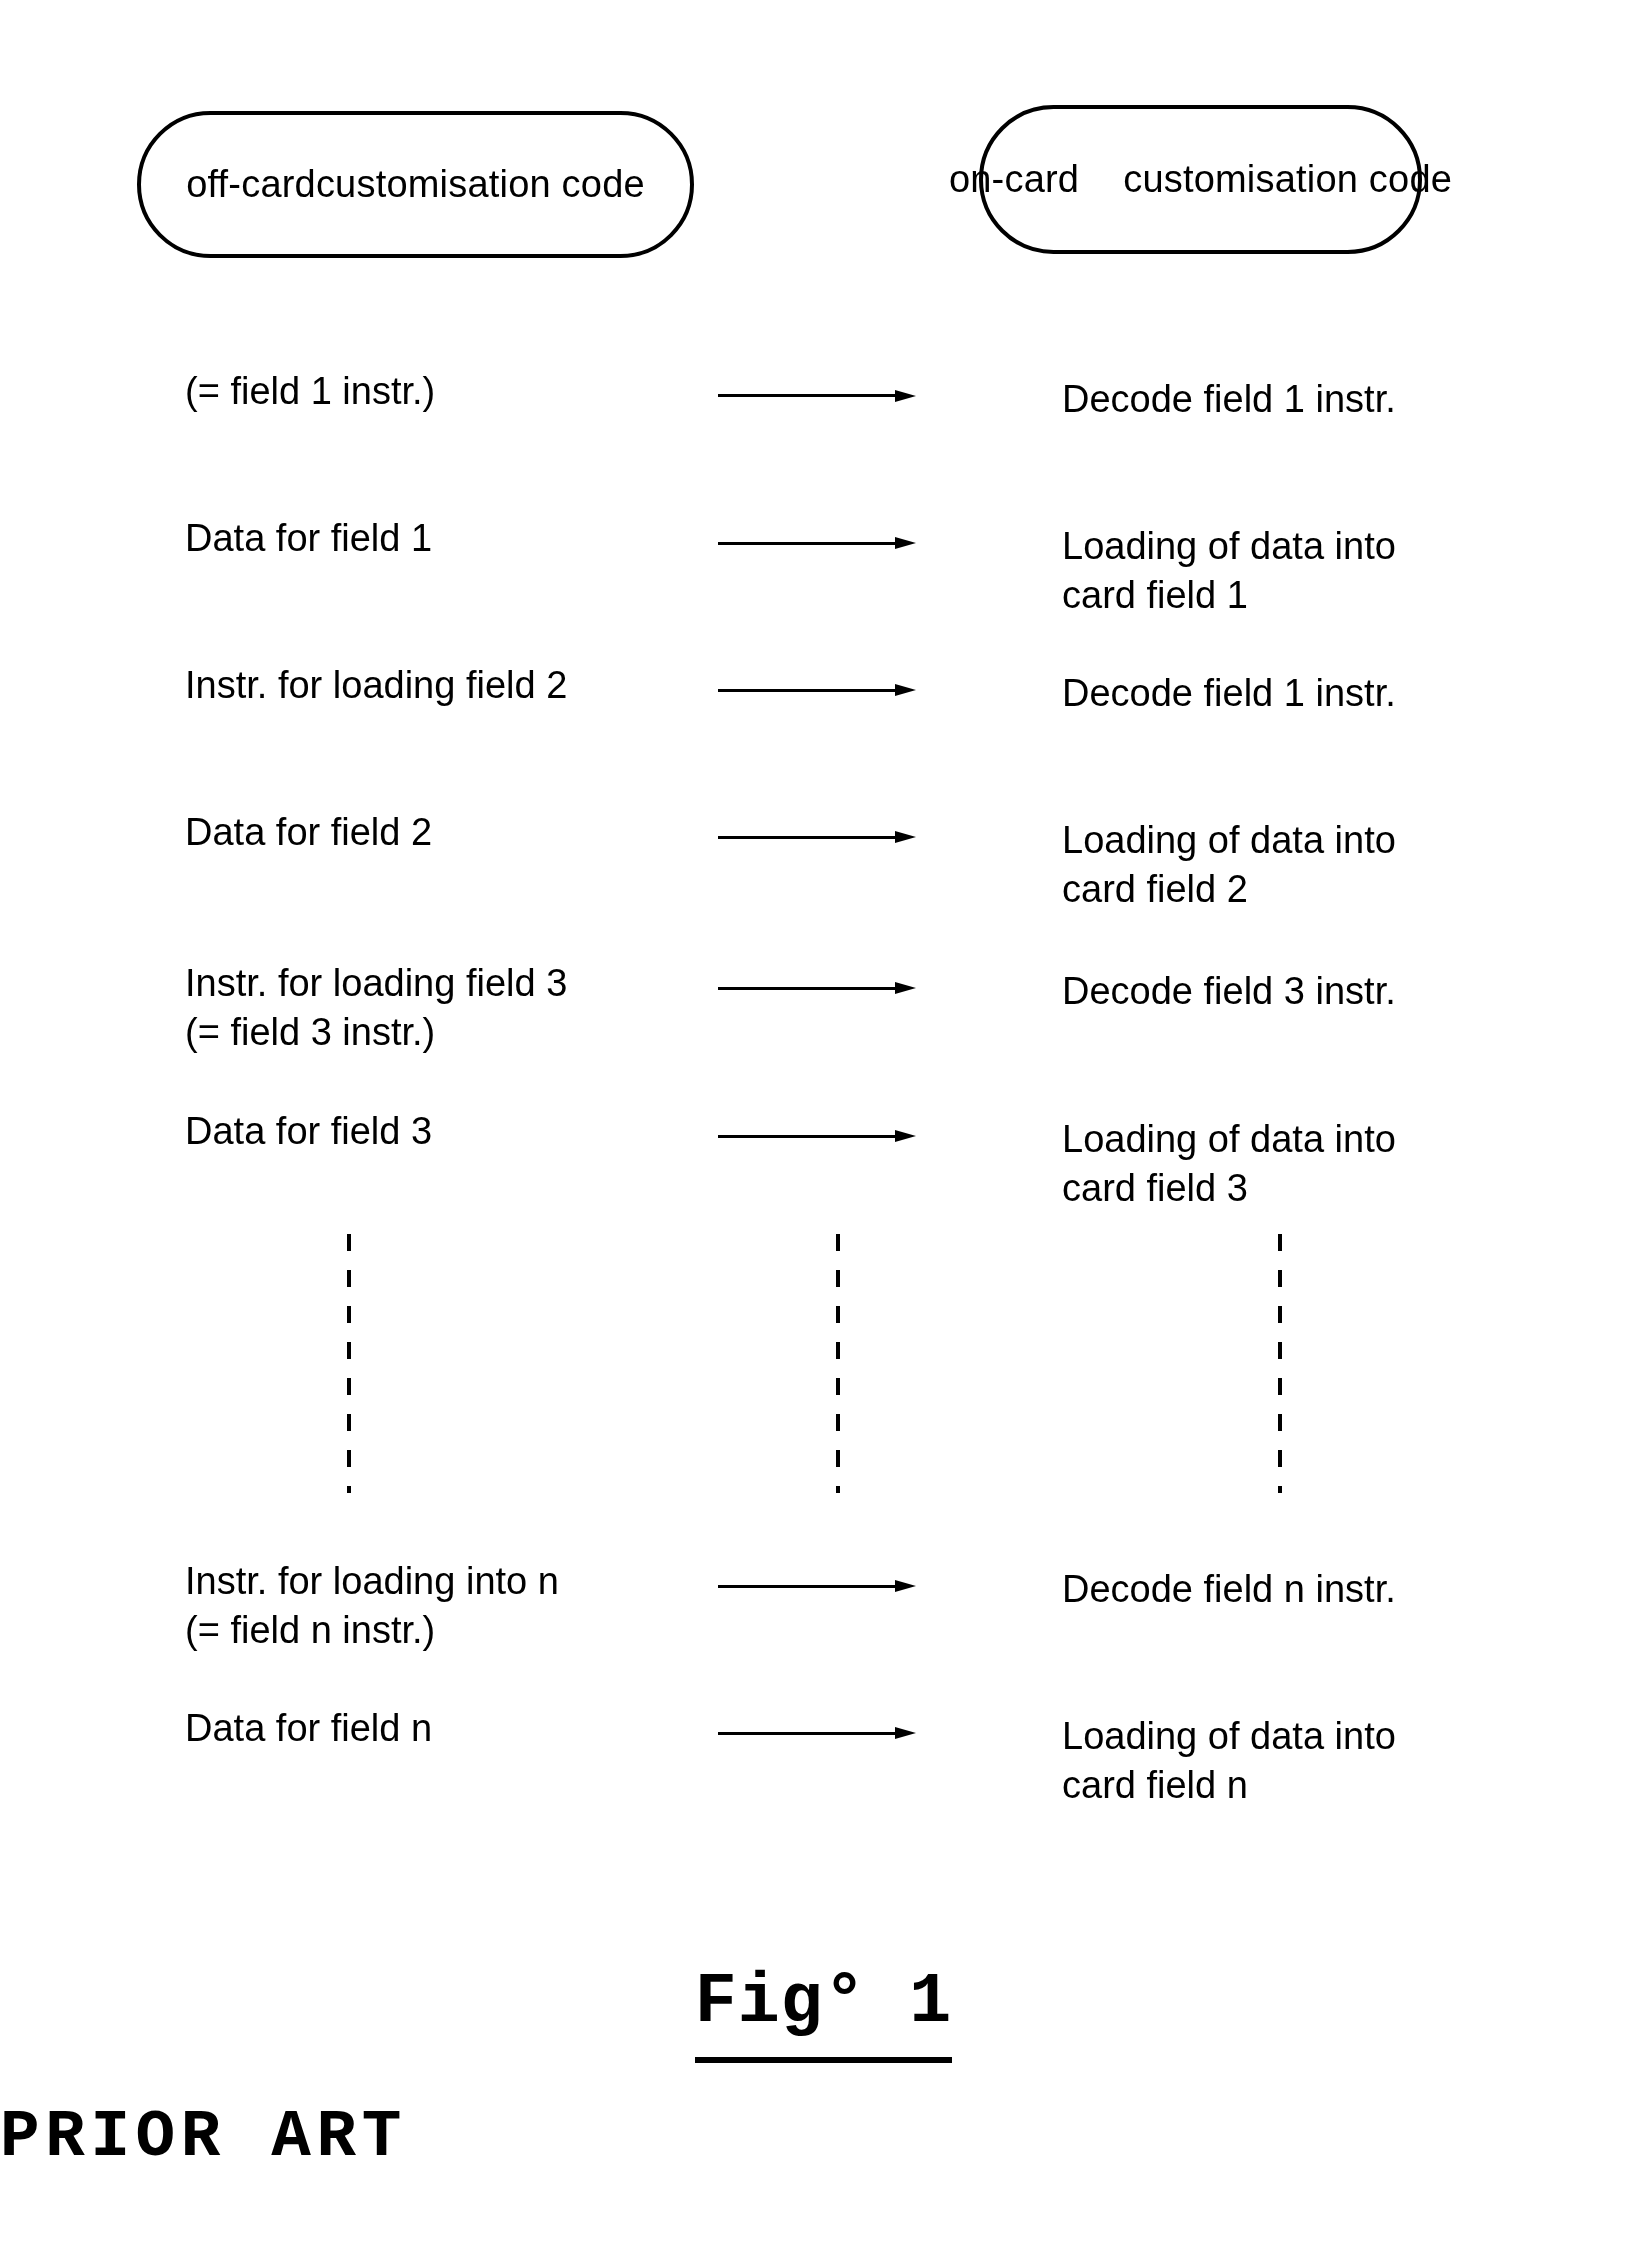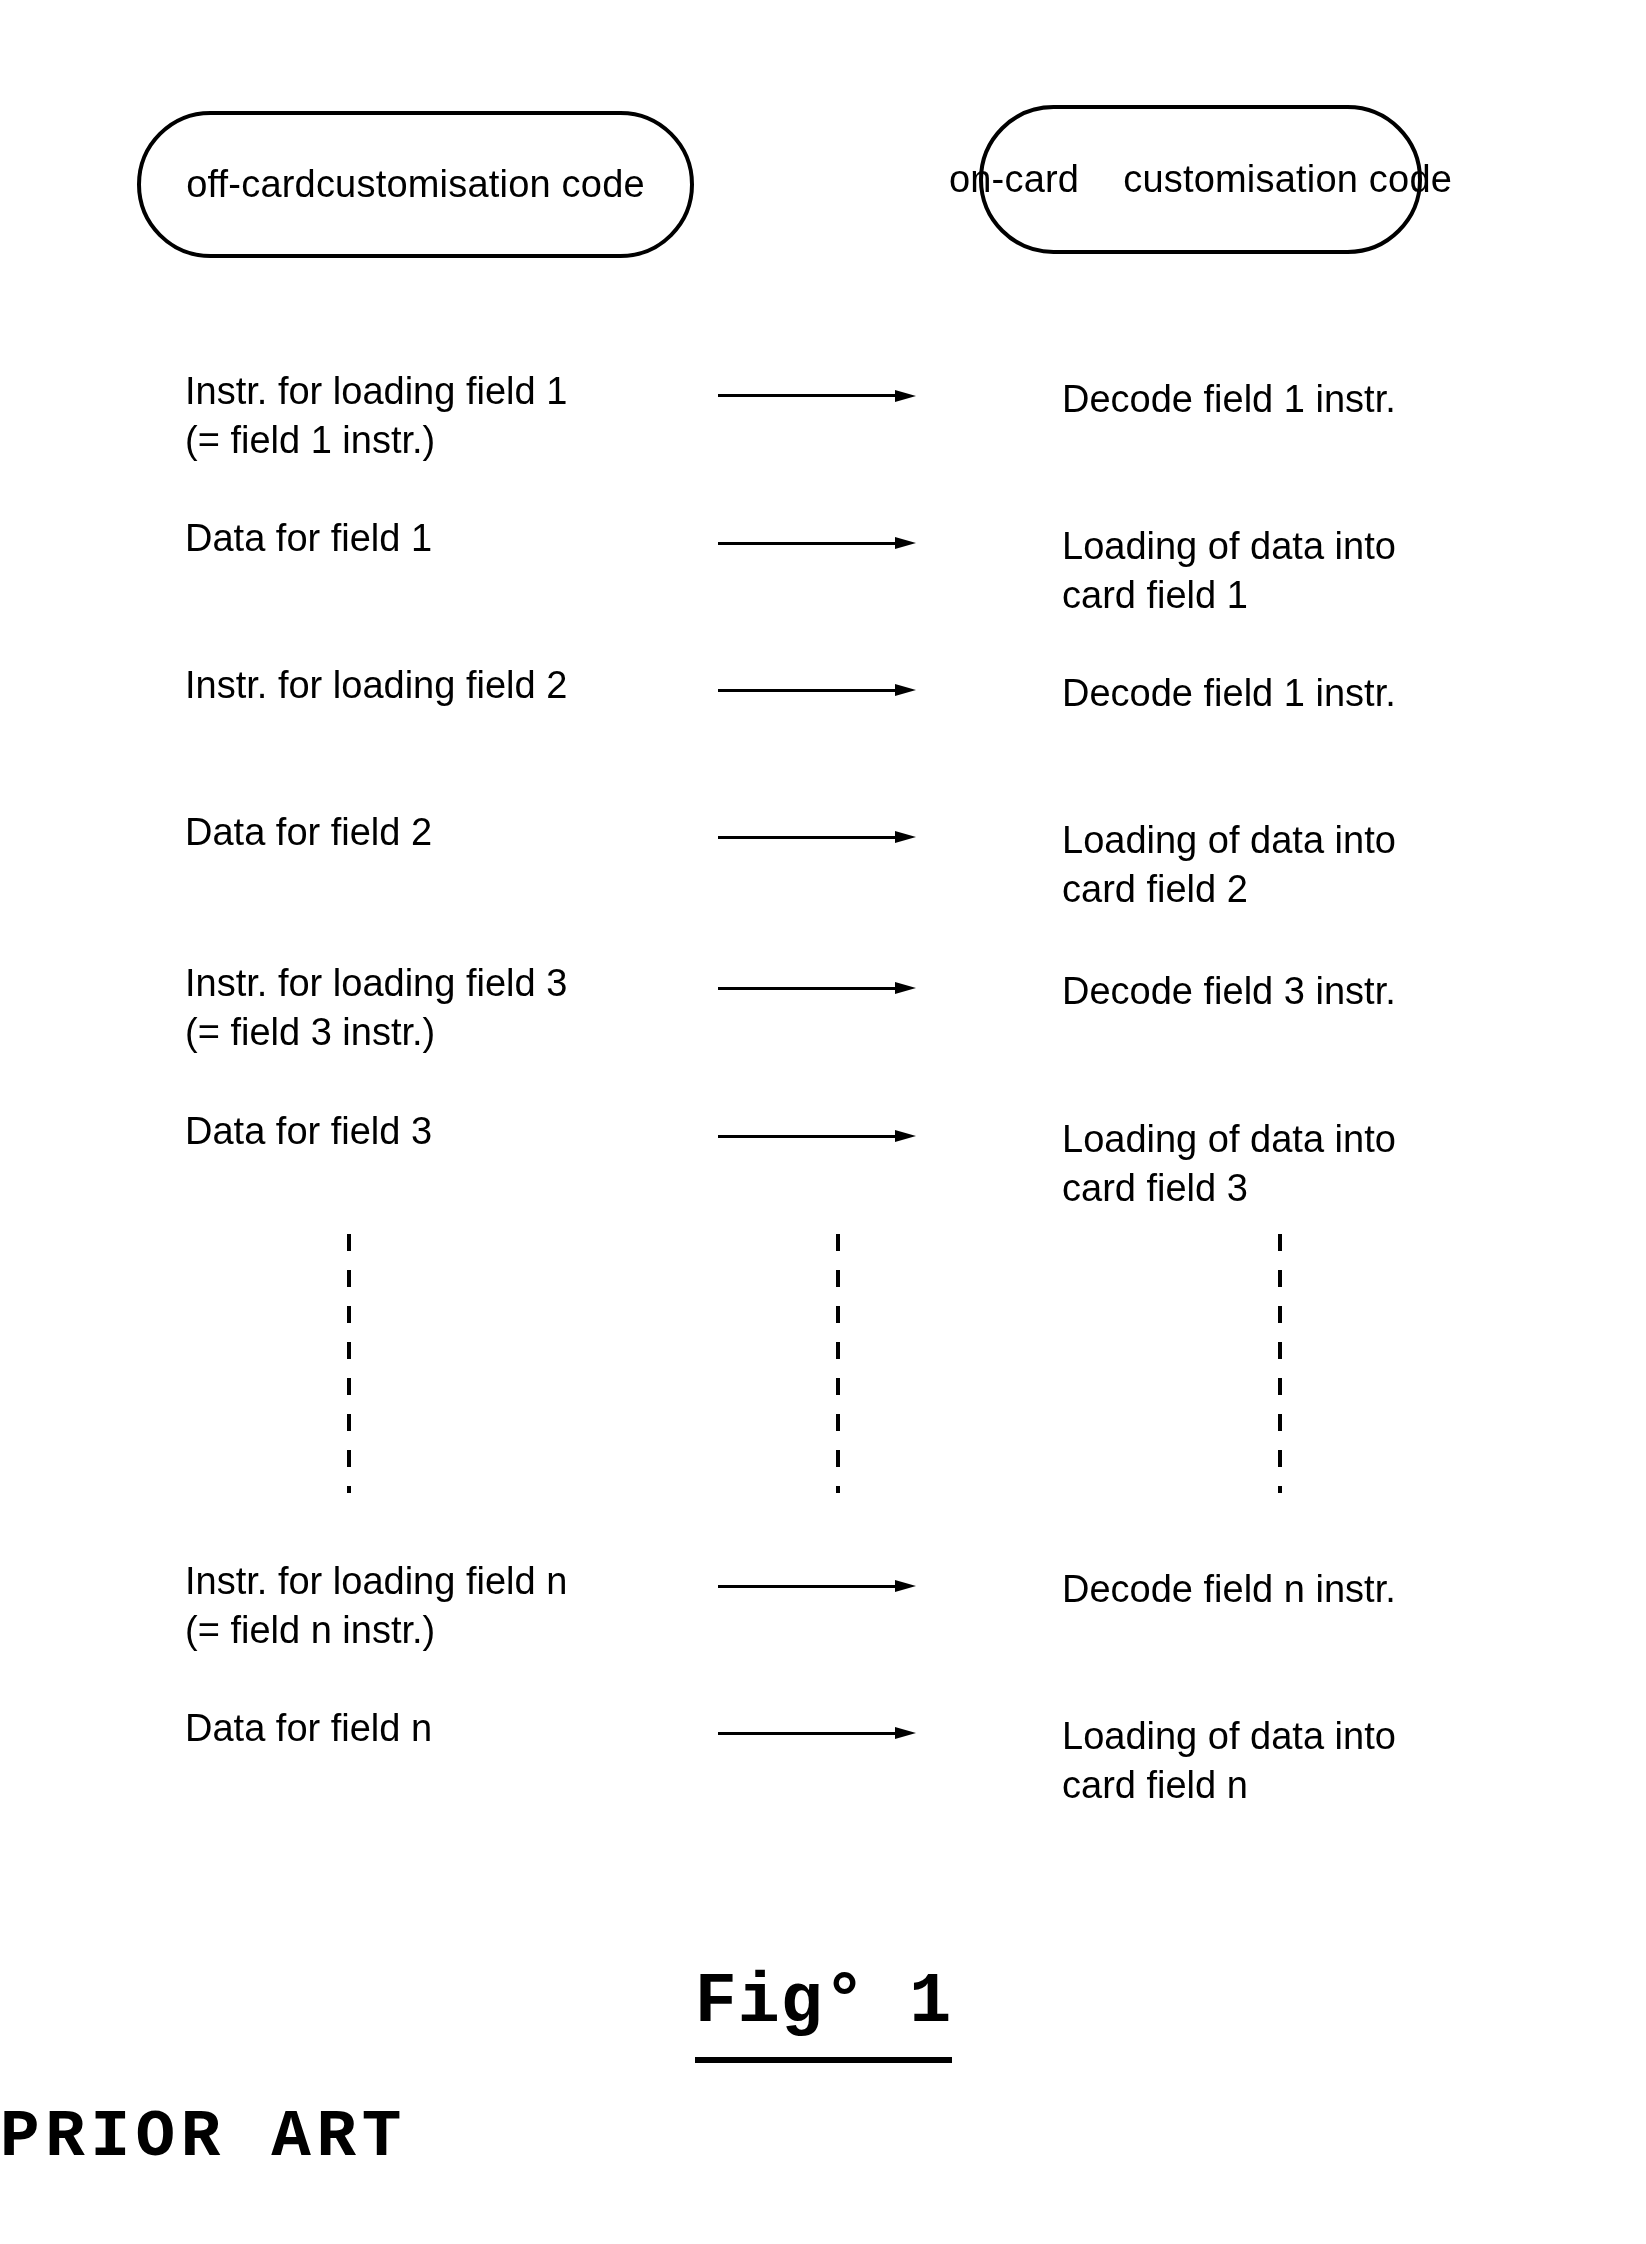--- a/index.html
+++ b/index.html
@@ -163,21 +163,20 @@
   </div>
 
   <div class="lane-box" id="lane-on">
     <div class="line">on-card</div>
     <div class="line">customisation code</div>
   </div>
 
   <div class="rows" id="rows">
       <div class="row" style="top: 367px;">
         <div class="col-left">
-          <div class="msg-line">Instr. for loading field 1</div>
           <div class="msg-line">(= field 1 instr.)</div>
         </div>
         <div class="arrow" style="top: 21.7px;">
           <div class="shaft"></div>
           <div class="head"></div>
         </div>
         <div class="col-right">
           <div class="msg-line">Decode field 1 instr.</div>
         </div>
       </div>
@@ -240,21 +239,21 @@
           <div class="shaft"></div>
           <div class="head"></div>
         </div>
         <div class="col-right">
           <div class="msg-line">Loading of data into</div>
           <div class="msg-line">card field 3</div>
         </div>
       </div>
       <div class="row" style="top: 1557px;">
         <div class="col-left">
-          <div class="msg-line">Instr. for loading field n</div>
+          <div class="msg-line">Instr. for loading into n</div>
           <div class="msg-line">(= field n instr.)</div>
         </div>
         <div class="arrow" style="top: 22.6px;">
           <div class="shaft"></div>
           <div class="head"></div>
         </div>
         <div class="col-right">
           <div class="msg-line">Decode field n instr.</div>
         </div>
       </div>

